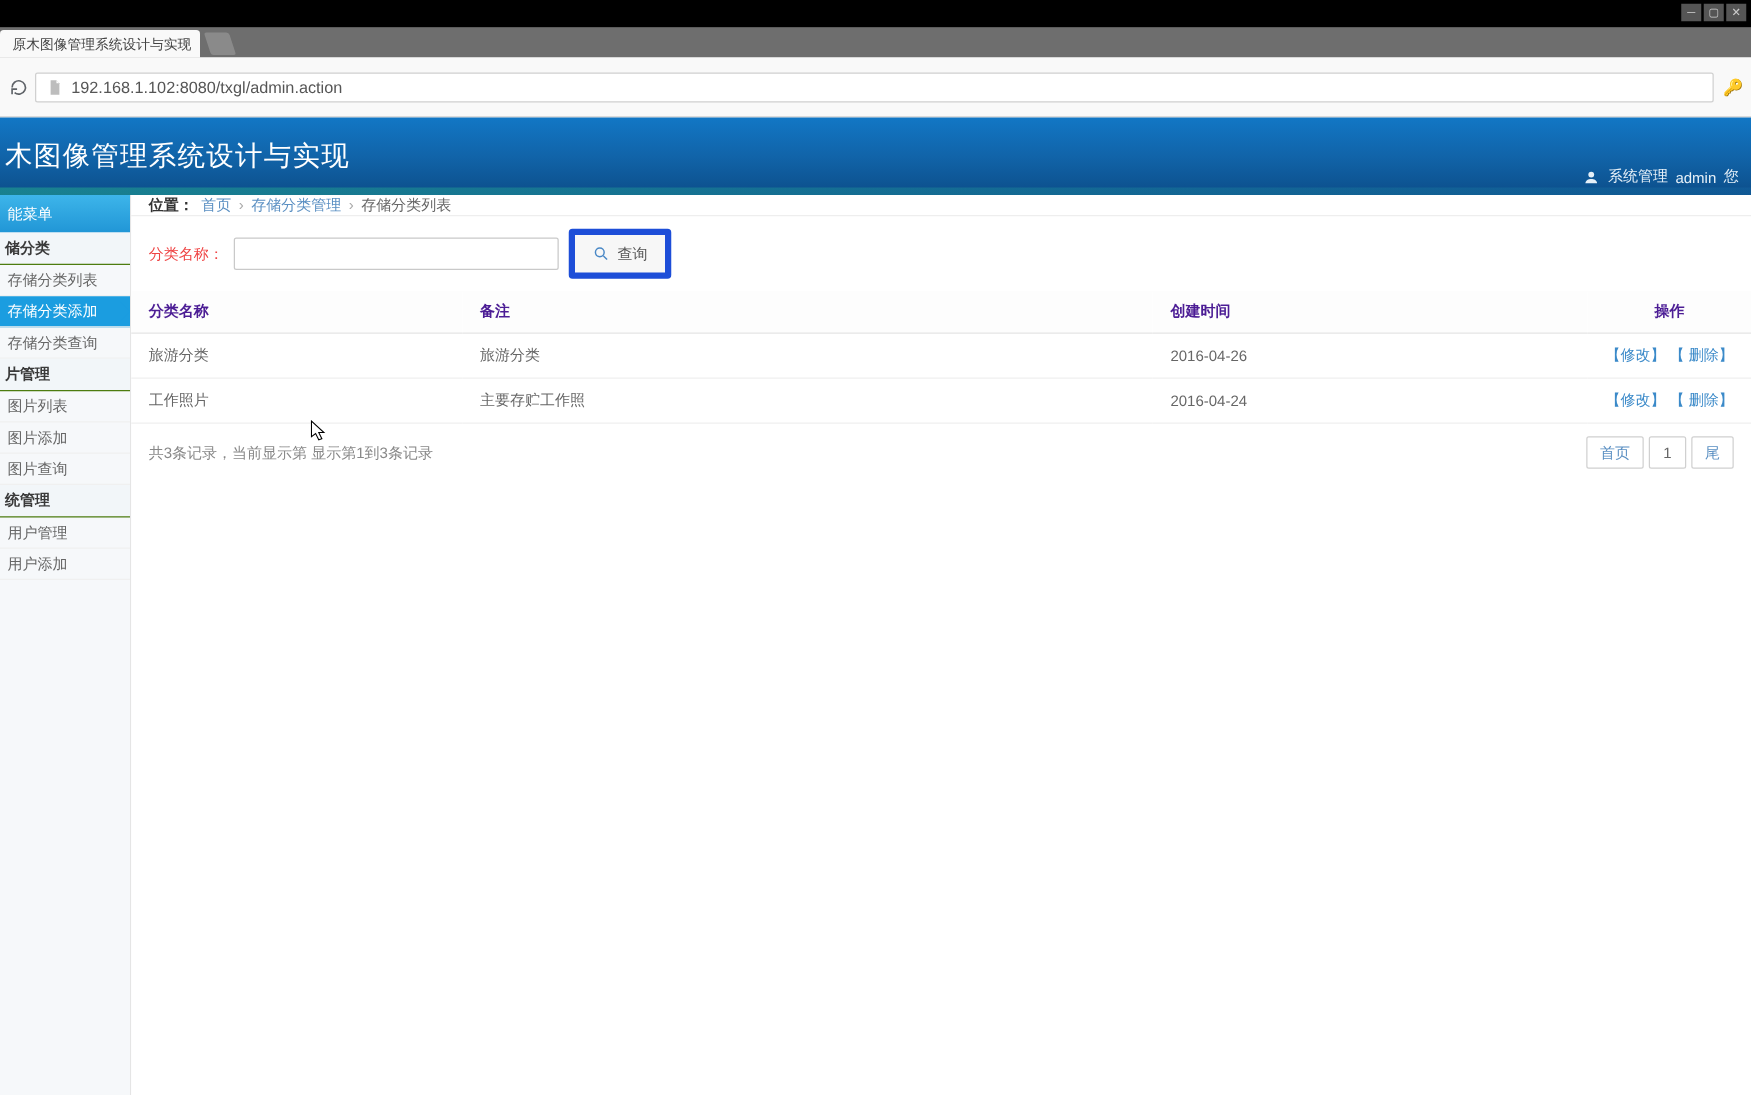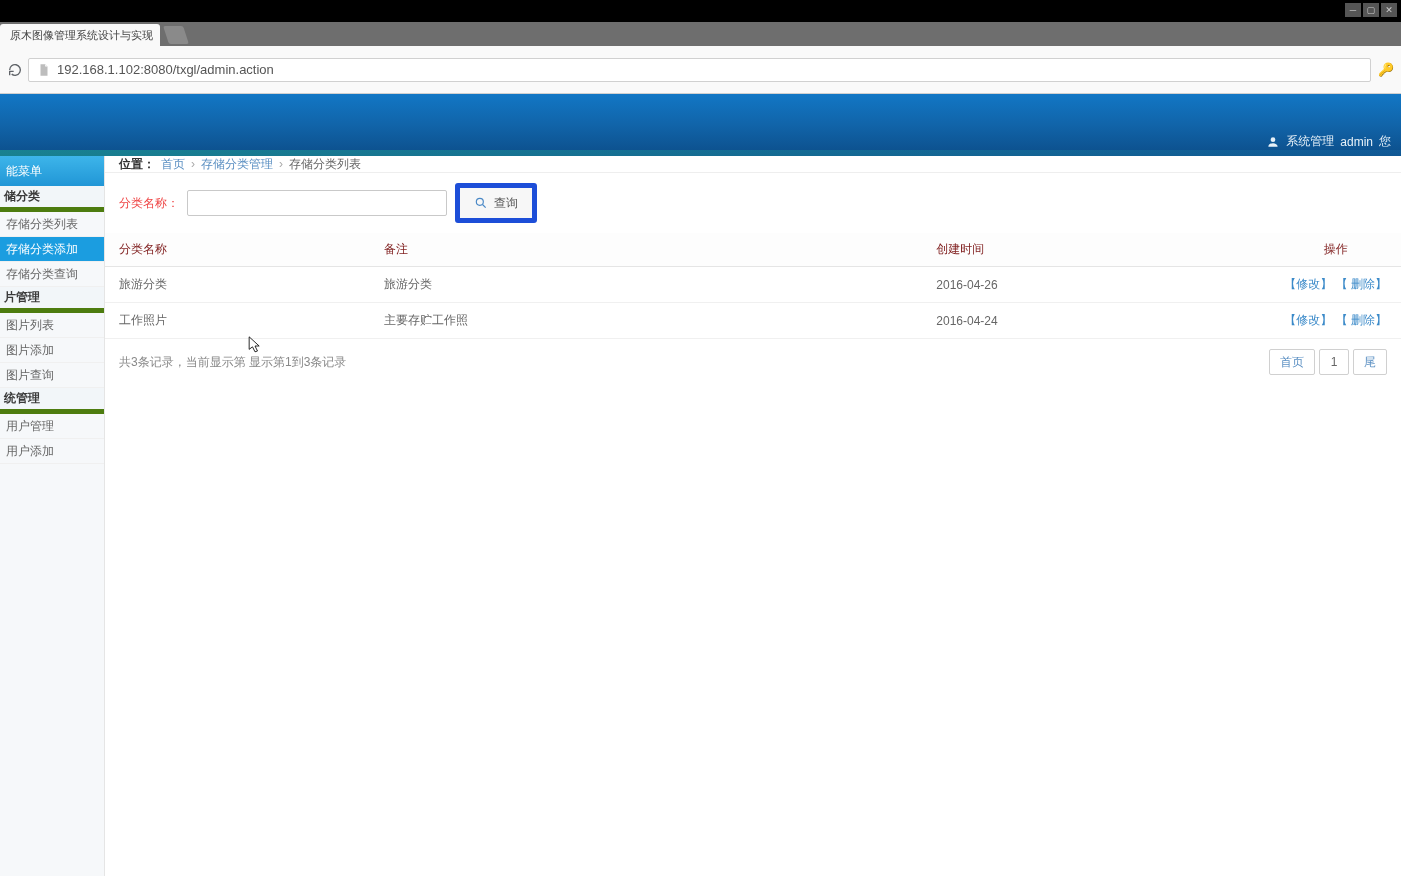--- a/index.html
+++ b/index.html
@@ -25,41 +25,41 @@
     .page-header .teal-band { position: absolute; bottom: 0; left: 0; right: 0; height: 6px; background: linear-gradient(to right, rgba(30,150,145,0.7), rgba(24,110,170,0.3)); }
     .user-info { position: absolute; right: 10px; bottom: 6px; color: #e6f0f8; font-size: 12px; display: flex; align-items: center; gap: 6px; }
     .user-info .usr-icon { width: 14px; height: 14px; }
     
     
     .layout { display: flex; height: calc(100vh - 140px); }
     
     
     .sidebar { width: 105px; background: #f6f8fa; border-right: 1px solid #e5e5e5; }
     .side-head { height: 30px; background: linear-gradient(to bottom, #3db5ea, #2196d6); color: #fff; font-size: 12px; display: flex; align-items: center; padding-left: 6px; font-weight: 500; }
-    .side-group { height: 26px; background: #f2f6f9; color: #3a3a3a; font-weight: bold; font-size: 12px; display: flex; align-items: center; padding-left: 4px; border-bottom: 5px solid #4d7c0f; }
+    .side-group { height: 26px; background: #f2f6f9; color: #3a3a3a; font-weight: bold; font-size: 12px; display: flex; align-items: center; padding-left: 4px; border-bottom: 1px solid #4d7c0f; }
     .side-item { height: 25px; display: flex; align-items: center; padding-left: 6px; font-size: 12px; color: #666; cursor: pointer; border-bottom: 1px solid #f0f0f0; }
     .side-item.active { background: #1b9de0; color: #fff; position: relative; }
     .side-item.active::after { content: ''; position: absolute; right: -8px; top: 50%; margin-top: -8px; border: 8px solid transparent; border-left-color: #1b9de0; }
     
     
     .content { flex: 1; background: #fff; }
     .breadcrumb { height: 17px; display: flex; align-items: center; padding: 0 14px; font-size: 12px; color: #666; border-bottom: 1px solid #eee; }
     .breadcrumb b { color: #333; margin-right: 6px; }
     .breadcrumb a { color: #5a8fc2; text-decoration: none; }
     .breadcrumb span.sep { margin: 0 6px; color: #aaa; }
     
     .search-row { display: flex; align-items: center; padding: 10px 14px; gap: 8px; }
     .search-row label { color: #ef4444; font-size: 12px; }
     .search-row input { width: 260px; height: 26px; border: 1px solid #c9c9c9; border-radius: 2px; padding: 0 6px; font-size: 12px; }
     .search-btn { height: 40px; padding: 0 14px; background: #f7f7f7; border: 5px solid #1d4ed8; border-radius: 3px; display: flex; align-items: center; gap: 6px; font-size: 12px; color: #555; cursor: pointer; }
     .search-btn .mg-icon { width: 14px; height: 14px; }
     
     
     table.data { width: 100%; border-collapse: collapse; }
-    table.data th { text-align: left; font-size: 12px; color: #7f1d1d; font-weight: normal; padding: 8px 14px; border-bottom: 1px solid #e5e5e5; background: #fdfdfd; }
+    table.data th { text-align: left; font-size: 12px; color: #4c1d95; font-weight: bold; padding: 8px 14px; border-bottom: 1px solid #e5e5e5; background: #fdfdfd; }
     table.data td { font-size: 12px; color: #666; padding: 9px 14px; border-bottom: 1px solid #f0f0f0; }
     table.data td .act { color: #3b8ac9; cursor: pointer; white-space: nowrap; }
     table.data td.actions { text-align: right; white-space: nowrap; }
     table.data th:last-child { text-align: center; }
     .col-name { width: 265px; }
     .col-remark { width: auto; }
     .col-date { width: 348px; }
     .col-act { width: 90px; }
     
     .pager-row { display: flex; justify-content: space-between; align-items: center; padding: 10px 14px; }
@@ -97,20 +97,21 @@
     <svg class="file-icon" viewBox="0 0 24 24">
         <path fill="#bdbdbd" d="M6 2h8l4 4v16H6z"></path>
         <path fill="#fff" d="M14 2v4h4"></path>
       </svg>
     <span>192.168.1.102:8080/txgl/admin.action</span>
   </div>
   <span class="right-icon">🔑</span>
 </div>
 
 <div class="page-header">
+  <h1>木图像管理系统设计与实现</h1>
   <div class="teal-band"></div>
   <div class="user-info">
     <svg class="usr-icon" viewBox="0 0 24 24">
         <circle cx="12" cy="8" r="4" fill="#e6f0f8"></circle>
         <path d="M4 20c0-4 4-6 8-6s8 2 8 6" fill="#e6f0f8"></path>
       </svg>
     <span>系统管理</span>
     <span>admin</span>
     <span>您</span>
   </div>

